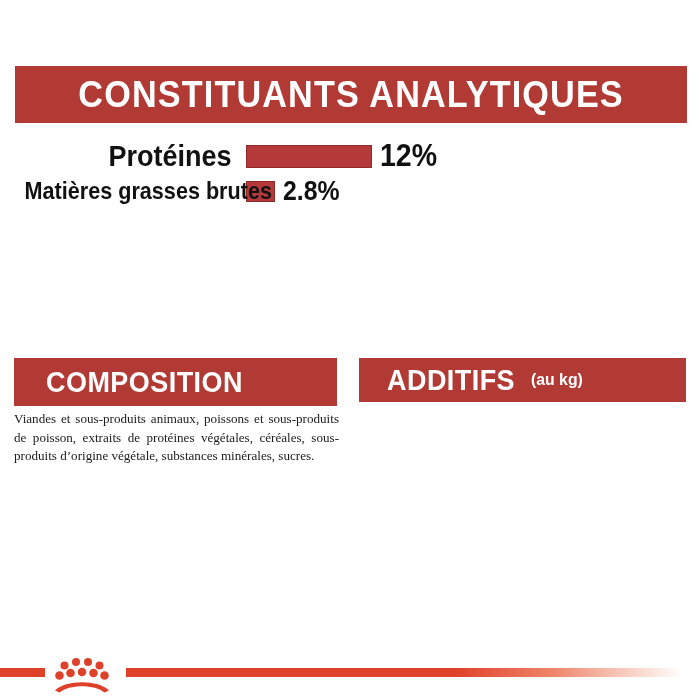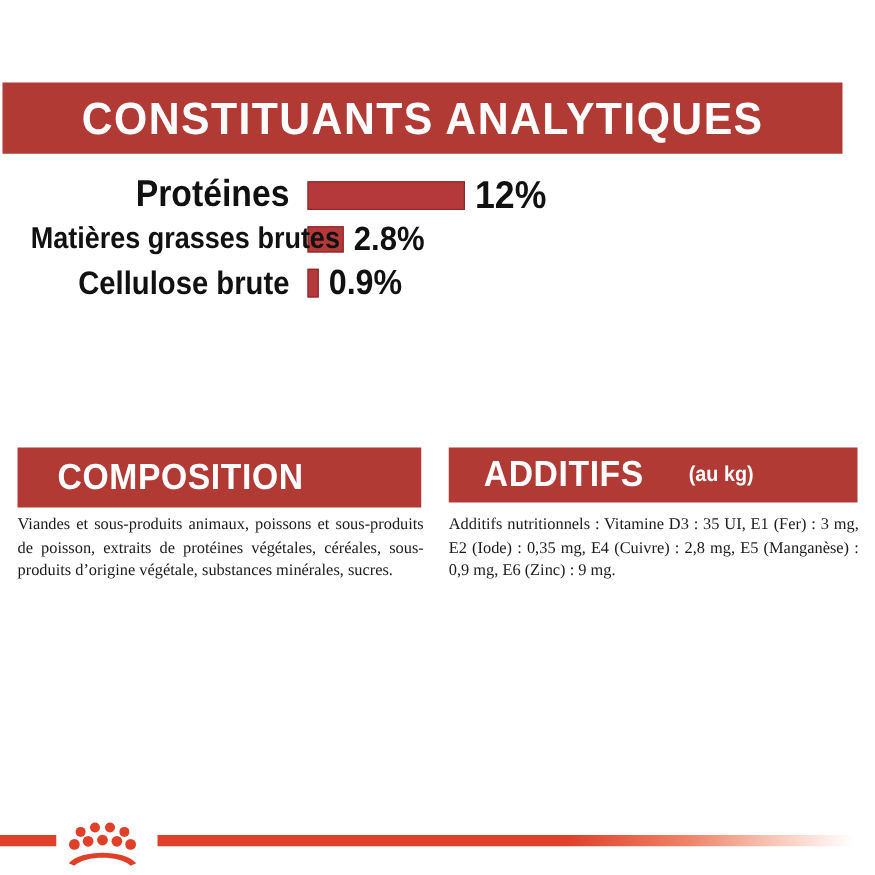--- a/index.html
+++ b/index.html
@@ -34,21 +34,21 @@
     color: #ffffff;
     font-weight: bold;
     font-family: "Liberation Sans Narrow", "Liberation Sans", sans-serif;
     letter-spacing: 0.5px;
     white-space: nowrap;
     transform: scaleX(0.93);
     transform-origin: left center;
   }
 
   #analytics-banner {
-    left: 2px;
+    left: 15px;
     top: 66px;
     width: 672px;
     height: 57px;
     justify-content: center;
   }
   #analytics-banner .banner-title {
     font-size: 36px;
     letter-spacing: 1.2px;
     transform: scaleX(0.95);
     transform-origin: center center;
@@ -62,21 +62,20 @@
     padding-left: 32px;
   }
   #composition-banner .banner-title { font-size: 29px; }
 
   #additifs-banner {
     left: 359px;
     top: 358px;
     width: 327px;
     height: 44px;
     padding-left: 28px;
-    gap: 20px;
   }
   #additifs-banner .banner-title { font-size: 29px; }
   #additifs-banner .banner-sub {
     color: #ffffff;
     font-weight: bold;
     font-family: "Liberation Sans Narrow", "Liberation Sans", sans-serif;
     font-size: 17px;
     margin-left: 6px;
     transform: scaleX(0.93);
     transform-origin: left center;
@@ -206,38 +205,32 @@
       <span class="nutrient-bar" id="bar-0" style="width: 126px;"></span>
       <span class="nutrient-value">12%</span>
     </div>
 
     <div class="nutrient-row row-1">
       <span class="nutrient-label">Matières grasses brutes</span>
       <span class="nutrient-bar" id="bar-1" style="width: 29px;"></span>
       <span class="nutrient-value">2.8%</span>
     </div>
 
-    <div class="nutrient-row row-2">
-      <span class="nutrient-label">Cellulose brute</span>
-      <span class="nutrient-bar" id="bar-2" style="width: 9px;"></span>
-      <span class="nutrient-value">0.9%</span>
-    </div>
 
   </div>
 
   <div class="banner" id="composition-banner">
     <span class="banner-title">COMPOSITION</span>
   </div>
   <div class="body-text" id="composition-text">Viandes et sous-produits animaux, poissons et sous-produits de poisson, extraits de protéines végétales, céréales, sous-produits d’origine végétale, substances minérales, sucres.</div>
 
   <div class="banner" id="additifs-banner">
     <span class="banner-title">ADDITIFS</span>
     <span class="banner-sub">(au kg)</span>
   </div>
-  <div class="body-text" id="additifs-text">Additifs nutritionnels : Vitamine D3 : 35 UI, E1 (Fer) : 3 mg, E2 (Iode) : 0,35 mg, E4 (Cuivre) : 2,8 mg, E5 (Manganèse) : 0,9 mg, E6 (Zinc) : 9 mg.</div>
 
   <div id="footer">
     <div id="footer-rule-left"></div>
     <div id="footer-rule-right"></div>
     <svg id="crown-logo" viewBox="0 0 72 42">
       <g fill="#DF4029">
 
         <circle cx="17.5" cy="10.5" r="4.0"></circle>
         <circle cx="29.0" cy="7.0" r="4.0"></circle>
         <circle cx="41.0" cy="7.0" r="4.0"></circle>

